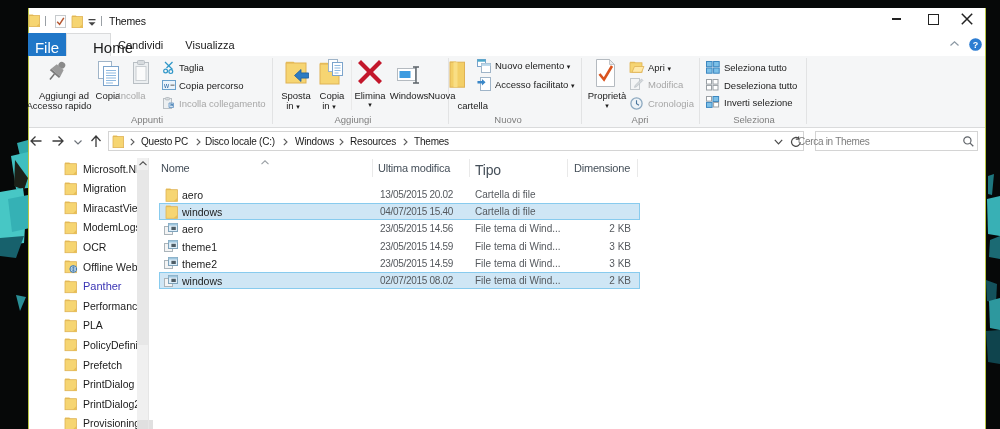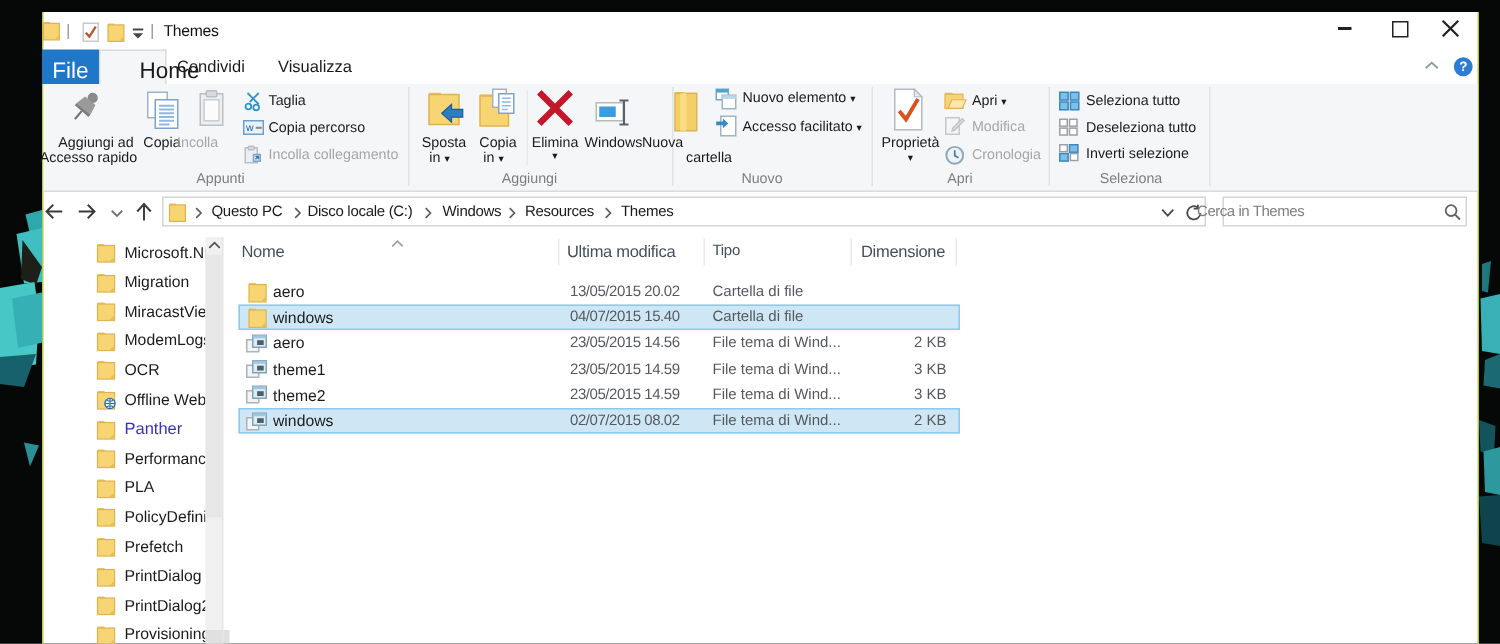--- a/index.html
+++ b/index.html
@@ -384,21 +384,21 @@
   </svg>
 <div class="a" style="left:137px;top:170px;width:11px;height:175px;background:#e7e7e7"></div>
 <div class="a" style="left:137px;top:420px;width:16px;height:9px;background:#e0e0e0"></div>
 <div class="a" style="left:148px;top:158px;width:1px;height:271px;background:#e6e6e6"></div>
 
 <div class="t" style="left:161px;top:163px;font-size:11px;letter-spacing:-0.2px;color:#454f59">Nome</div>
 <svg style="left:261px;top:160px" width="8" height="5" viewBox="0 0 8 5">
     <path d="M0.5 4.2 L4 0.8 L7.5 4.2" fill="none" stroke="#9aa0a5" stroke-width="1.1"></path>
   </svg>
 <div class="t" style="left:378px;top:163px;font-size:11px;letter-spacing:-0.2px;color:#454f59">Ultima modifica</div>
-<div class="t" style="left:475px;top:163px;font-size:10px;letter-spacing:-0.2px;color:#454f59">Tipo</div>
+<div class="t" style="left:475px;top:163px;font-size:14px;letter-spacing:-0.2px;color:#454f59">Tipo</div>
 <div class="t" style="left:574px;top:163px;font-size:11px;letter-spacing:-0.2px;color:#454f59">Dimensione</div>
 <div class="csep" style="left:372px;top:159px;height:18px"></div>
 <div class="csep" style="left:469px;top:159px;height:18px"></div>
 <div class="csep" style="left:567px;top:159px;height:18px"></div>
 <div class="csep" style="left:637px;top:159px;height:18px"></div>
 
 <svg style="left:166px;top:188.0px" width="12" height="14" viewBox="0 0 12 14">
     <path d="M0 2.1 V0.6 h4.4 l1.4 1.7 h5.6 V2.1 z" fill="#e9c35e"></path>
     <rect x="0" y="1.7" width="11.4" height="11.6" fill="#f6d572" stroke="#dfb254" stroke-width="0.8"></rect>
     <path d="M7.6 13.3 l3.8-3.6 v3.6z" fill="#e8bf56"></path>

